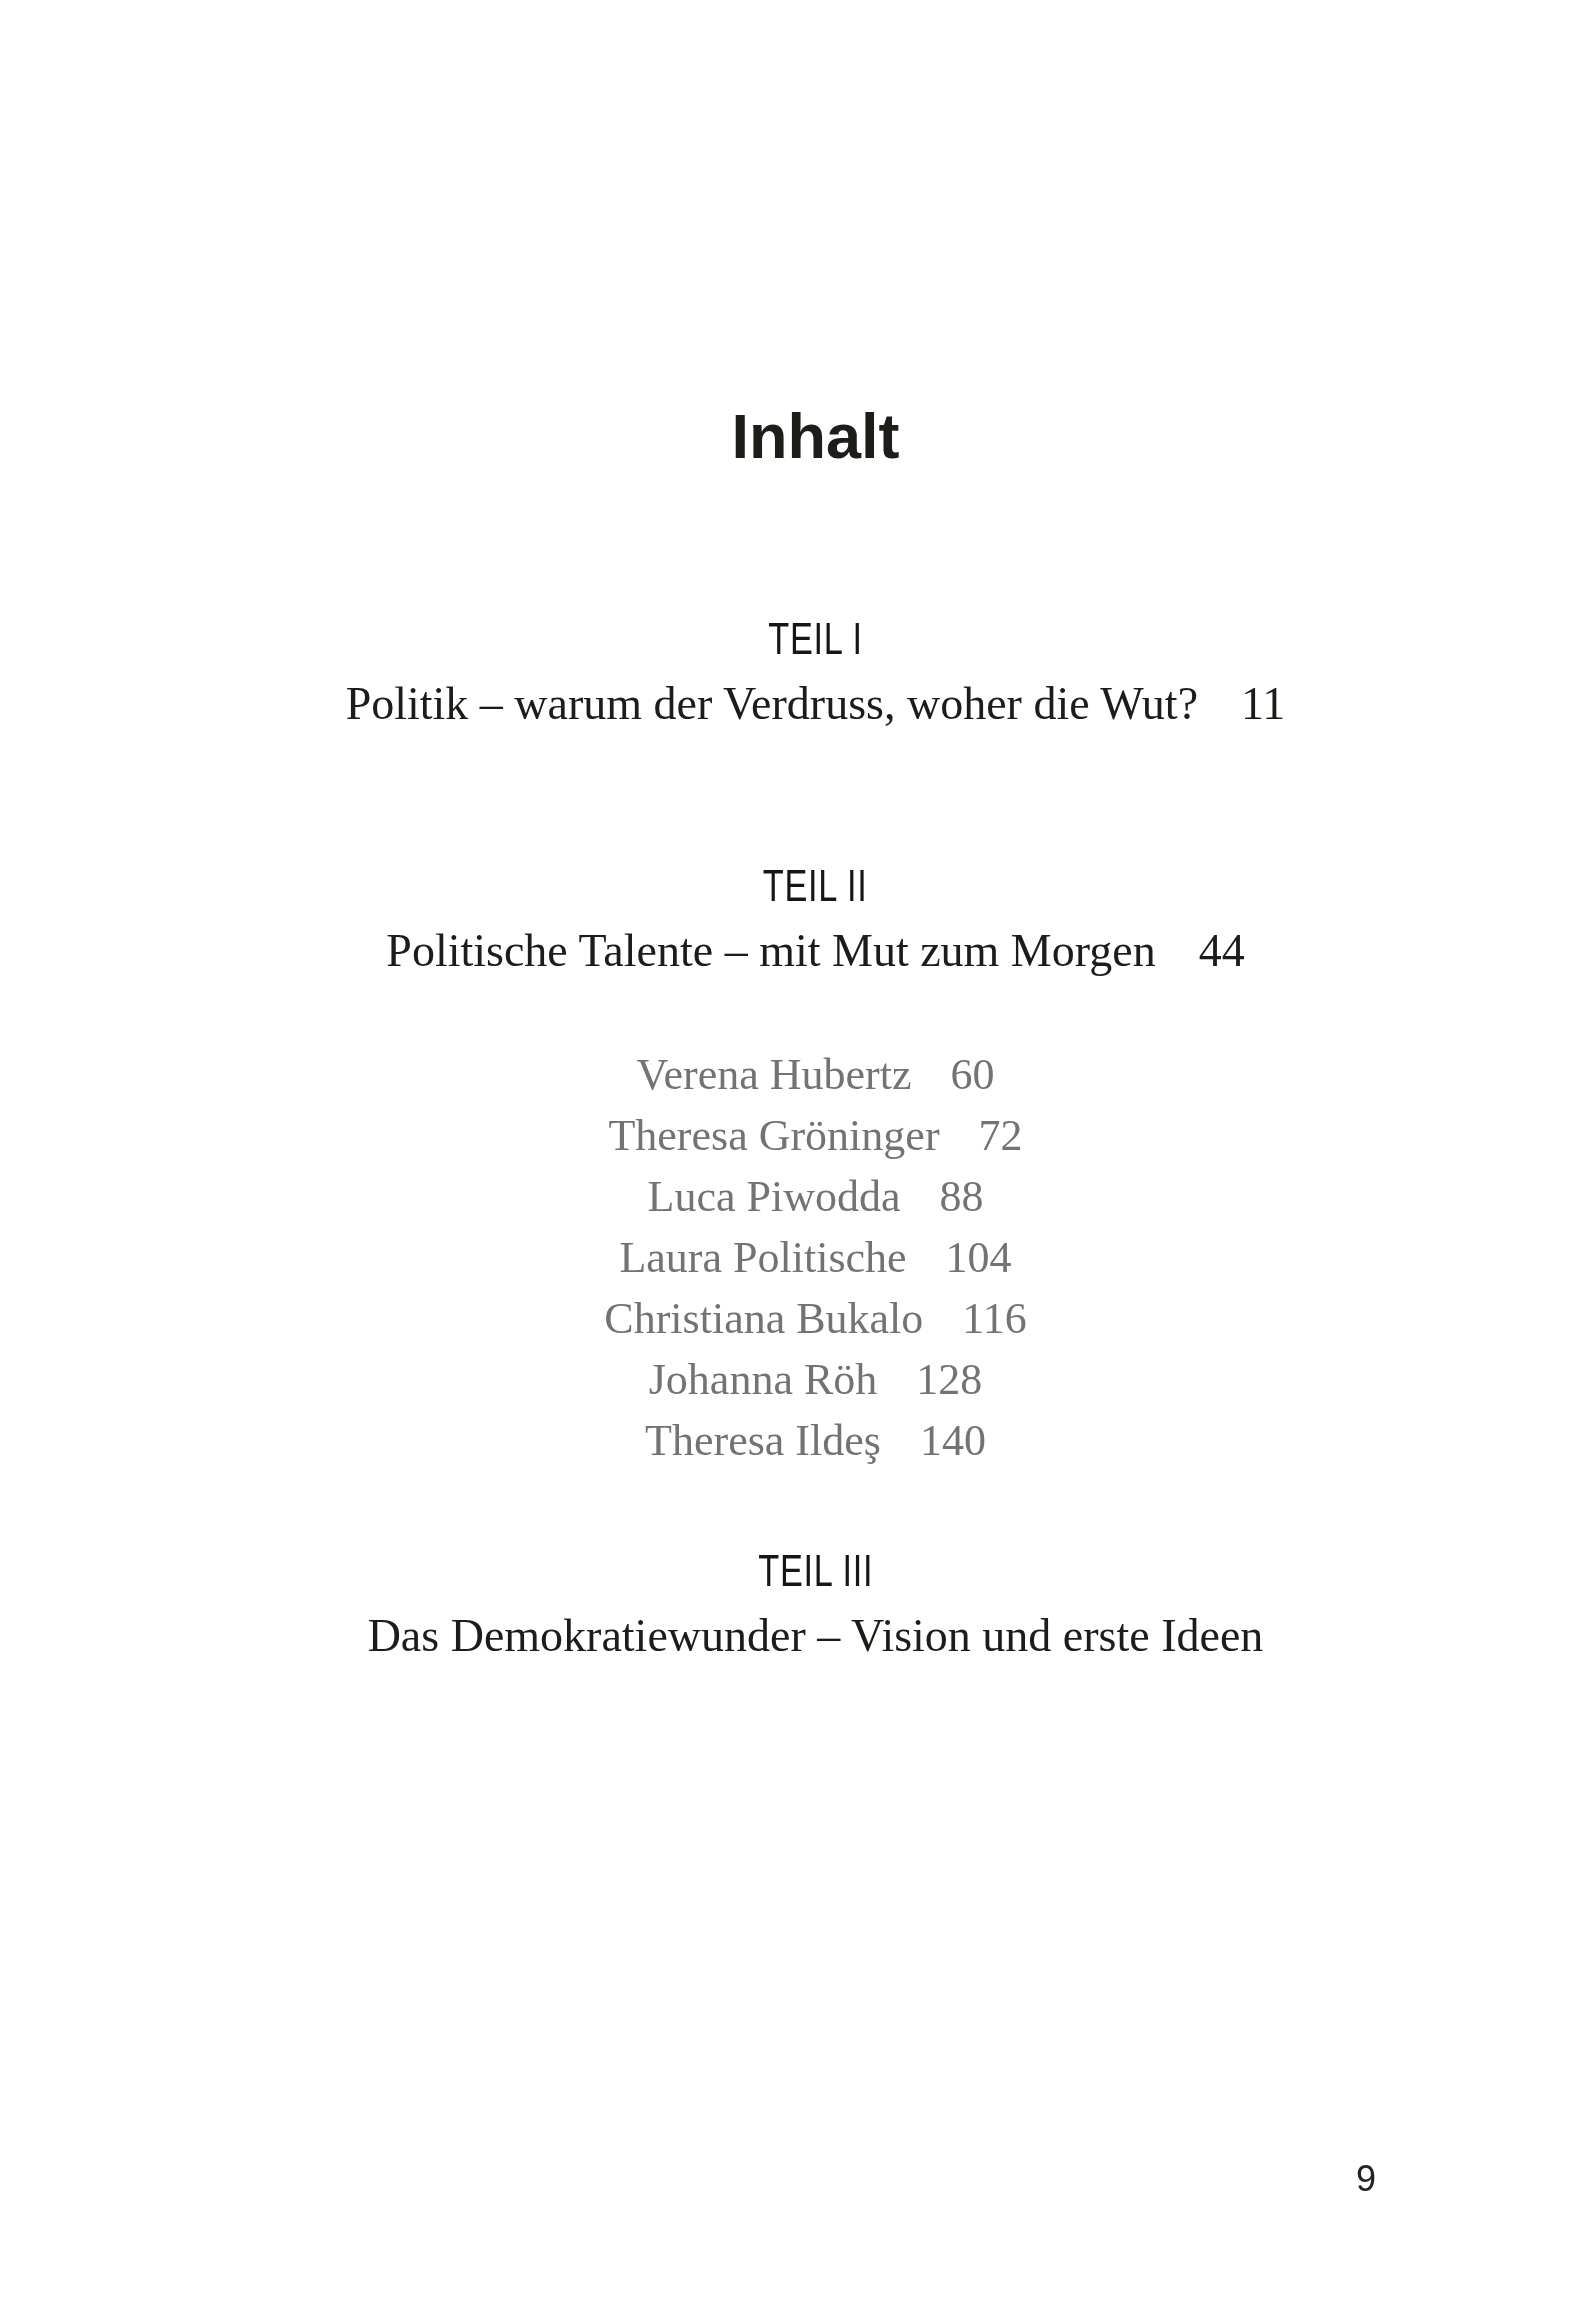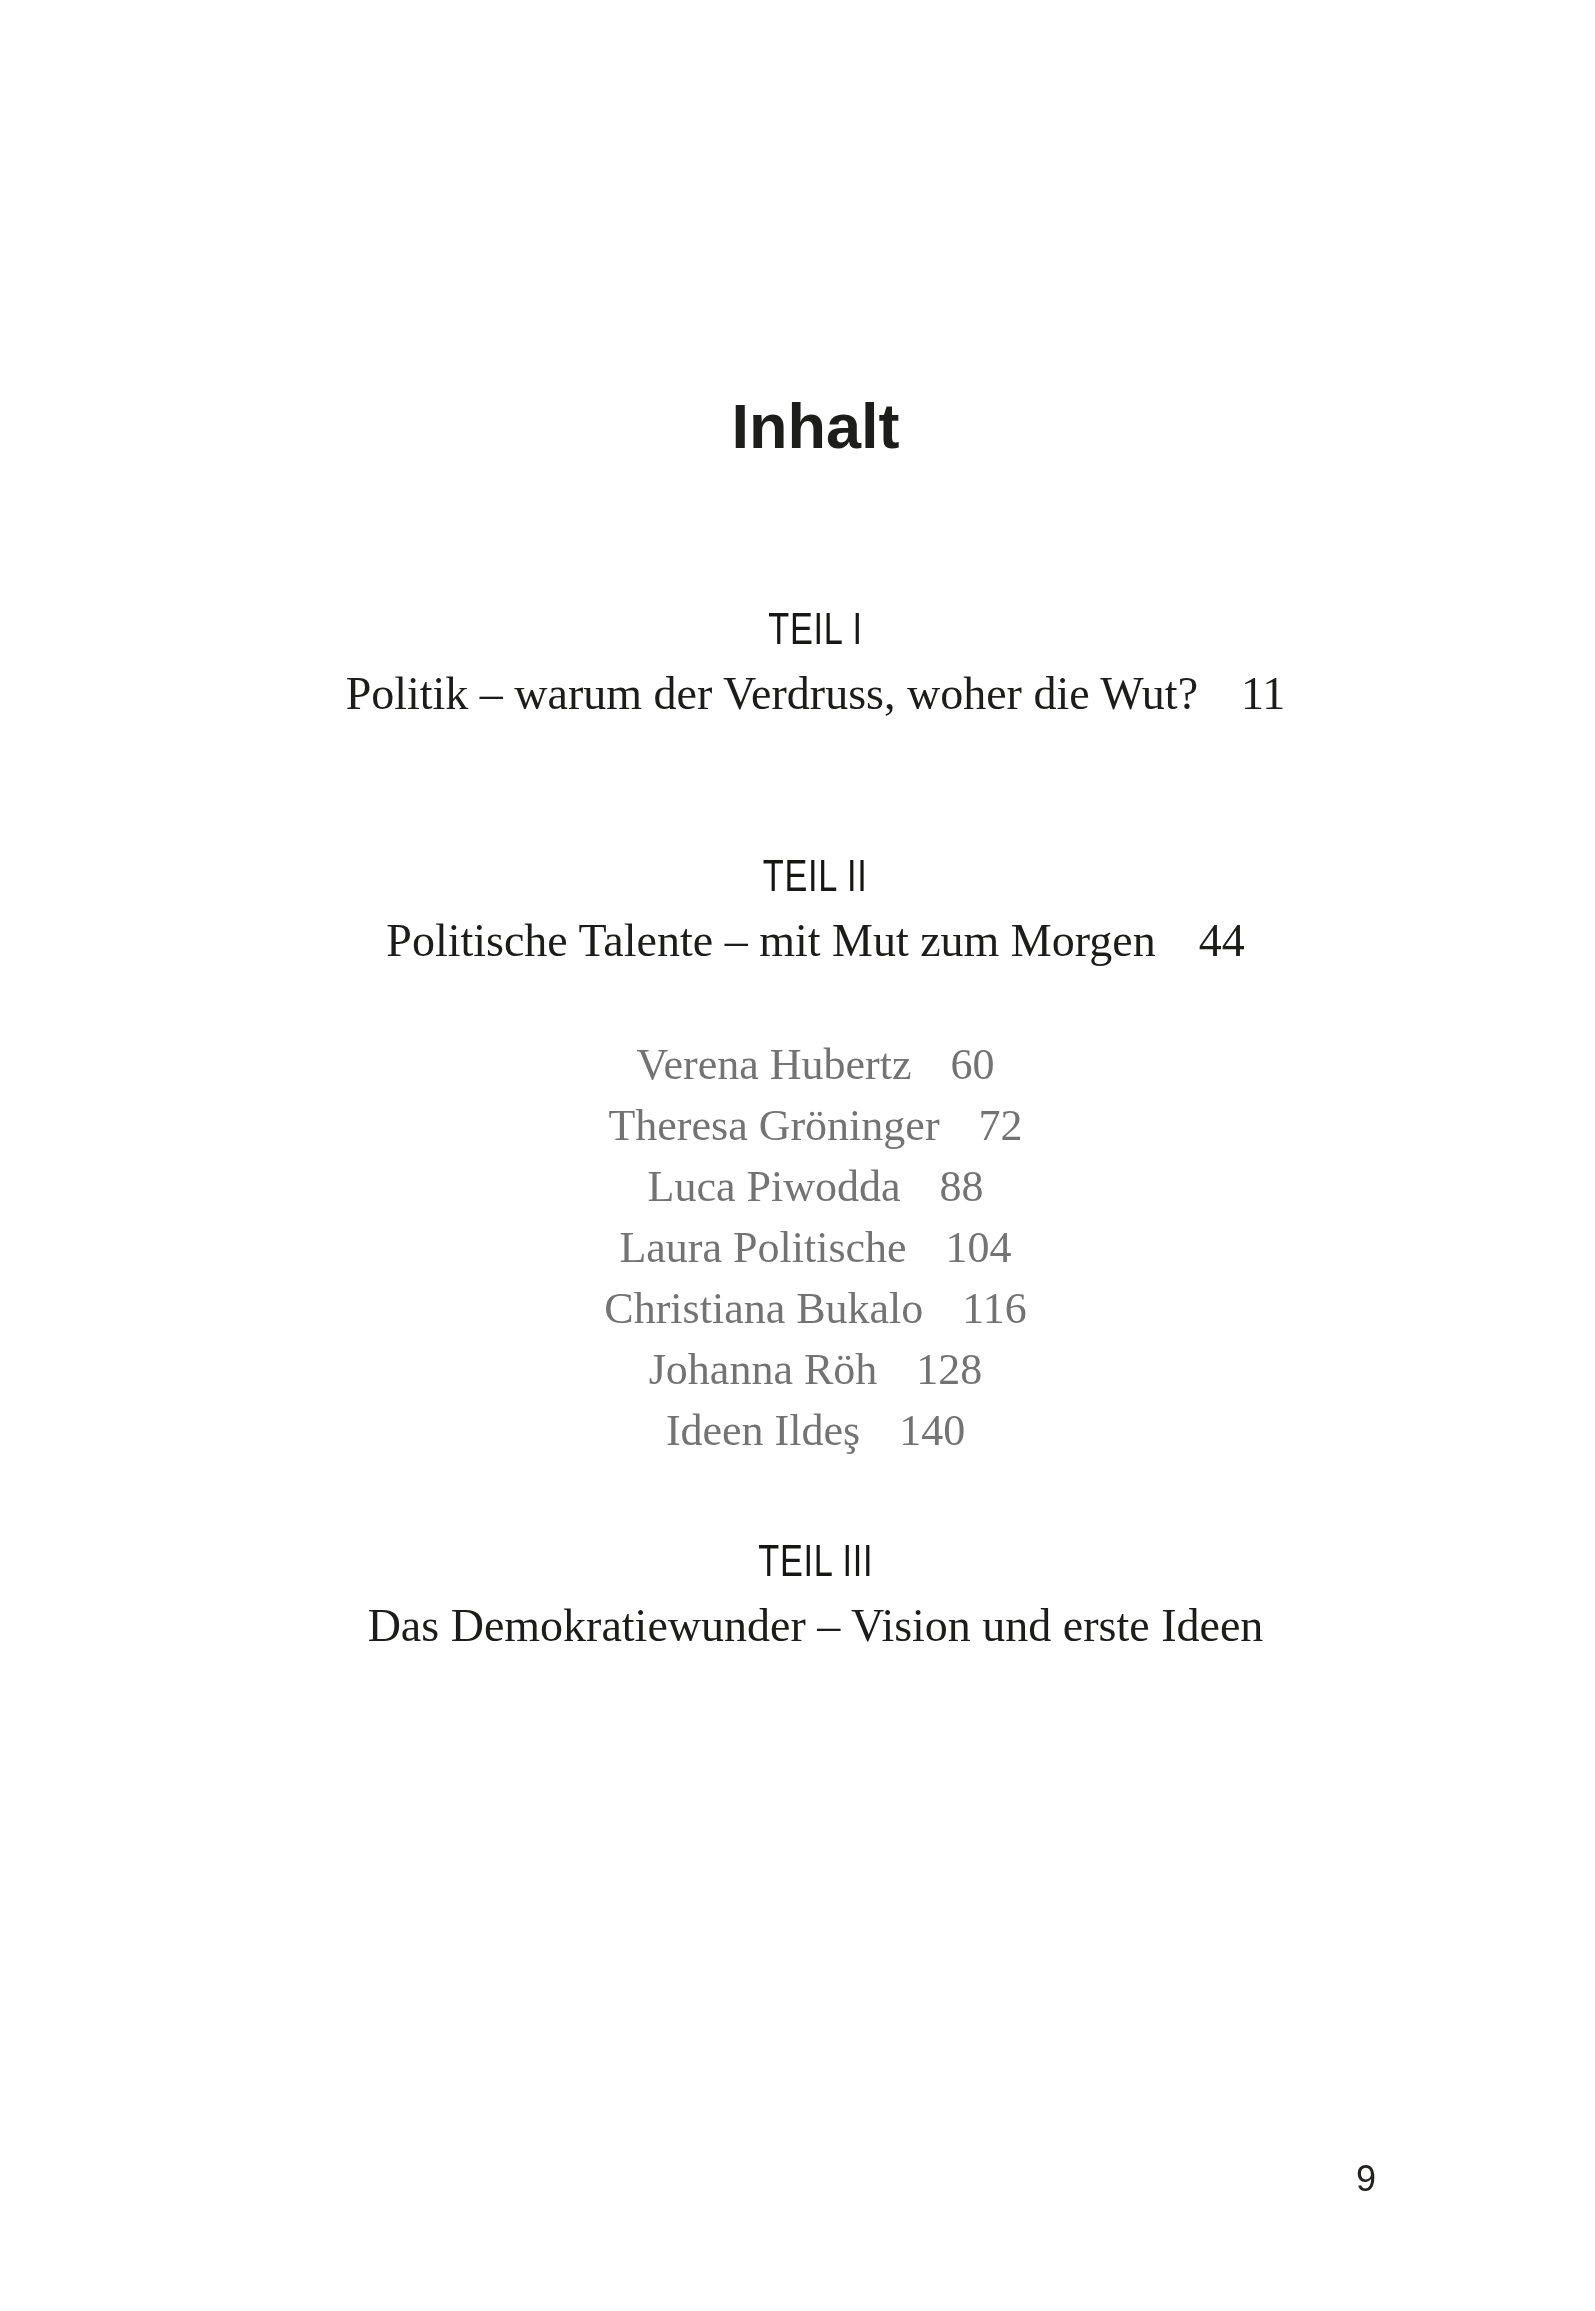--- a/index.html
+++ b/index.html
@@ -13,21 +13,21 @@
     height: 2312px;
     background: #ffffff;
     color: #1c1c1a;
     box-sizing: border-box;
     padding-left: 35px; 
     text-align: center;
     overflow: hidden;
     font-family: "Liberation Serif", serif;
   }
   .book-title {
-    margin: 3px;
+    margin: 13px;
     padding-top: 392px;
     font-family: "Liberation Sans", sans-serif;
     font-weight: bold;
     font-size: 63px;
     line-height: 63px;
     letter-spacing: 0px;
     color: #1d1d1b;
   }
   .teil-heading {
     font-family: "Liberation Sans", sans-serif;
@@ -109,21 +109,21 @@
       <div class="entry">
         <span>Laura Politische</span><span class="pnum">104</span>
       </div>
       <div class="entry">
         <span>Christiana Bukalo</span><span class="pnum">116</span>
       </div>
       <div class="entry">
         <span>Johanna Röh</span><span class="pnum">128</span>
       </div>
       <div class="entry">
-        <span>Ideen Ildeş</span><span class="pnum">140</span>
+        <span>Theresa Ildeş</span><span class="pnum">140</span>
       </div>
     </div>
   </div>
 
   <div class="section">
     <div class="teil-heading teil-3">
       <span class="cond">TEIL III</span>
     </div>
     <div class="subtitle-line">
       <span>Das Demokratiewunder – Vision und erste Ideen</span>

